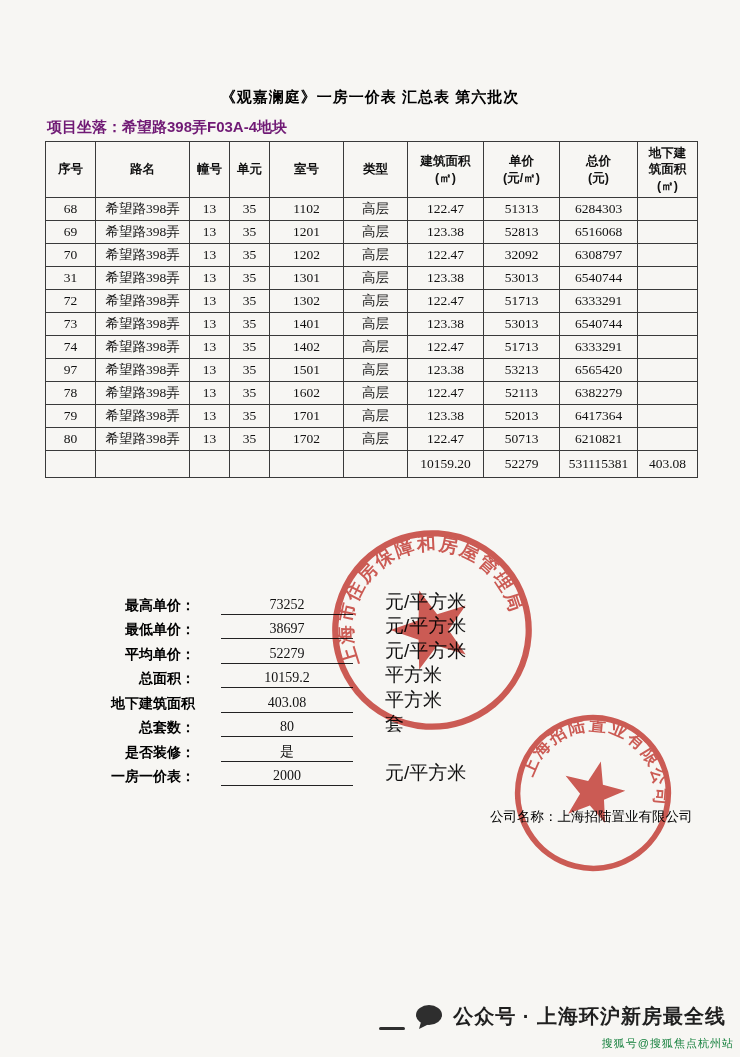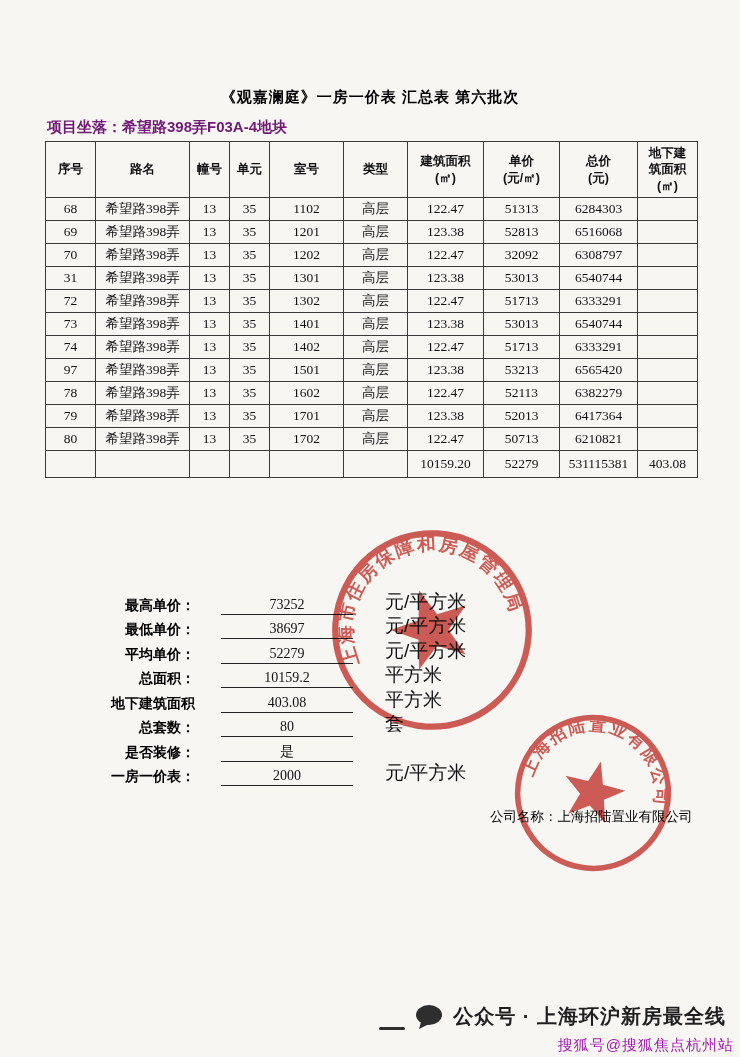--- a/index.html
+++ b/index.html
@@ -70,21 +70,21 @@
   .footer {
     position:absolute; top:1000px; right:14px; height:30px;
     display:flex; align-items:flex-end; gap:9px;
   }
   .footer-dash { width:26px; height:3px; background:#2e2e2e; border-radius:2px; }
   .footer-text {
     font-size:20px; font-weight:bold; letter-spacing:1px; color:#1f1f1f;
   }
   .watermark {
     position:absolute; top:1036px; right:6px;
-    font-size:15px; color:#a21caf; letter-spacing:1px;
+    font-size:11px; color:#15803d; letter-spacing:1px;
   }
 </style>
 </head>
 <body>
 
 <div class="page">
 
   <div class="doc-title">《观嘉澜庭》一房一价表 汇总表   第六批次</div>
   <div class="location">项目坐落：希望路398弄F03A-4地块</div>
 

